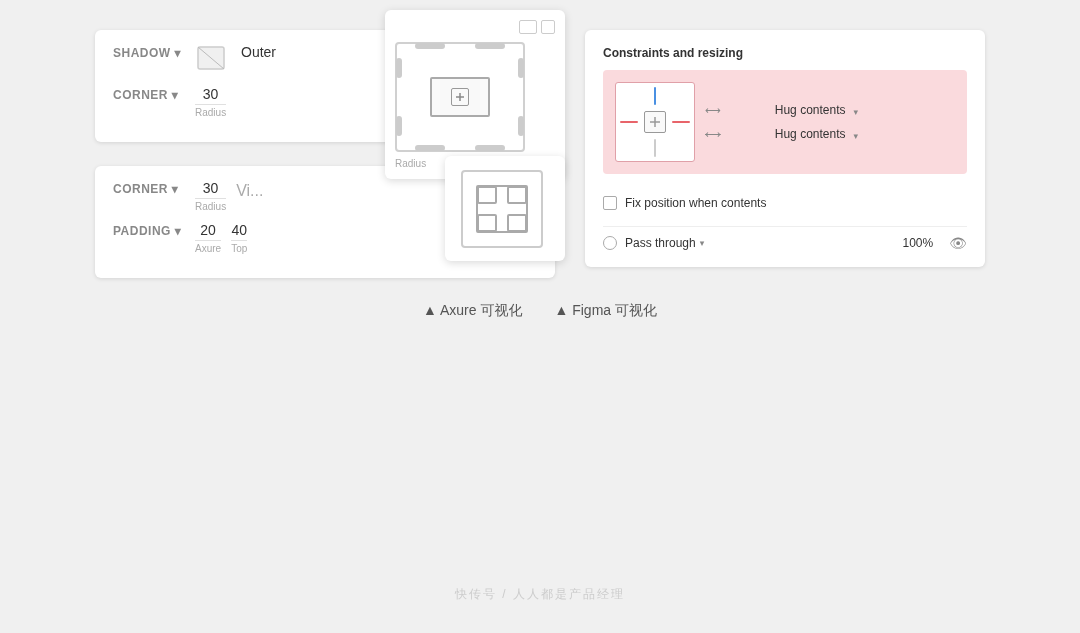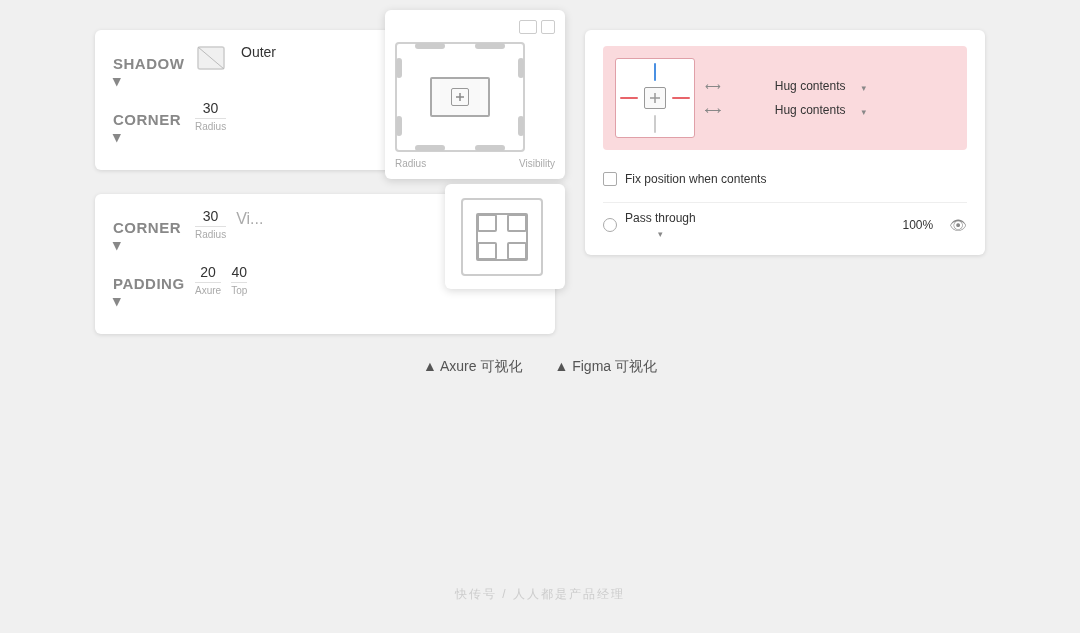--- a/index.html
+++ b/index.html
@@ -37,28 +37,27 @@
       align-items: flex-start;
       margin-bottom: 10px;
       gap: 10px;
     }
 
     .panel-row:last-child {
       margin-bottom: 0;
     }
 
     .panel-label {
-      font-size: 15px;
+      font-size: 12px;
       font-weight: 600;
       color: #888;
       letter-spacing: 0.5px;
       width: 72px;
       padding-top: 2px;
       text-transform: uppercase;
-      margin-top: 9px;
     }
 
     .panel-value-group {
       display: flex;
       flex-direction: column;
       align-items: center;
     }
 
     .panel-value {
       font-size: 14px;
@@ -378,21 +377,21 @@
     }
 
     .hug-x-icon {
       font-size: 11px;
       color: #888;
     }
 
     .hug-dropdown {
       display: flex;
       align-items: flex-end;
-      gap: 16px;
+      gap: 8px;
       font-size: 12px;
       color: #333;
       cursor: pointer;
       padding-left: 48px;
     }
 
     .hug-chevron {
       font-size: 9px;
       color: #888;
     }
@@ -444,21 +443,20 @@
       flex-shrink: 0;
     }
 
     .pass-through-dropdown {
       display: flex;
       align-items: center;
       gap: 4px;
       font-size: 12px;
       color: #333;
       cursor: pointer;
-      flex-direction: column;
     }
 
     .layer-spacer {
       flex: 1;
     }
 
     .layer-percent {
       font-size: 12px;
       color: #333;
       margin-right: 8px;
@@ -628,20 +626,21 @@
               </div>
             </div>
           </div>
         </div>
       </div>
     </div>
 
     <div class="right-side">
       <div class="figma-panel">
 
+        <div class="figma-section-title">Constraints and resizing</div>
 
         <div class="constraints-area">
 
           <div class="figma-constraint-box">
             <div class="fc-line-top"></div>
             <div class="fc-line-bottom"></div>
             <div class="fc-line-left"></div>
             <div class="fc-line-right"></div>
             <div class="figma-plus-icon">
               <svg width="12" height="12">

